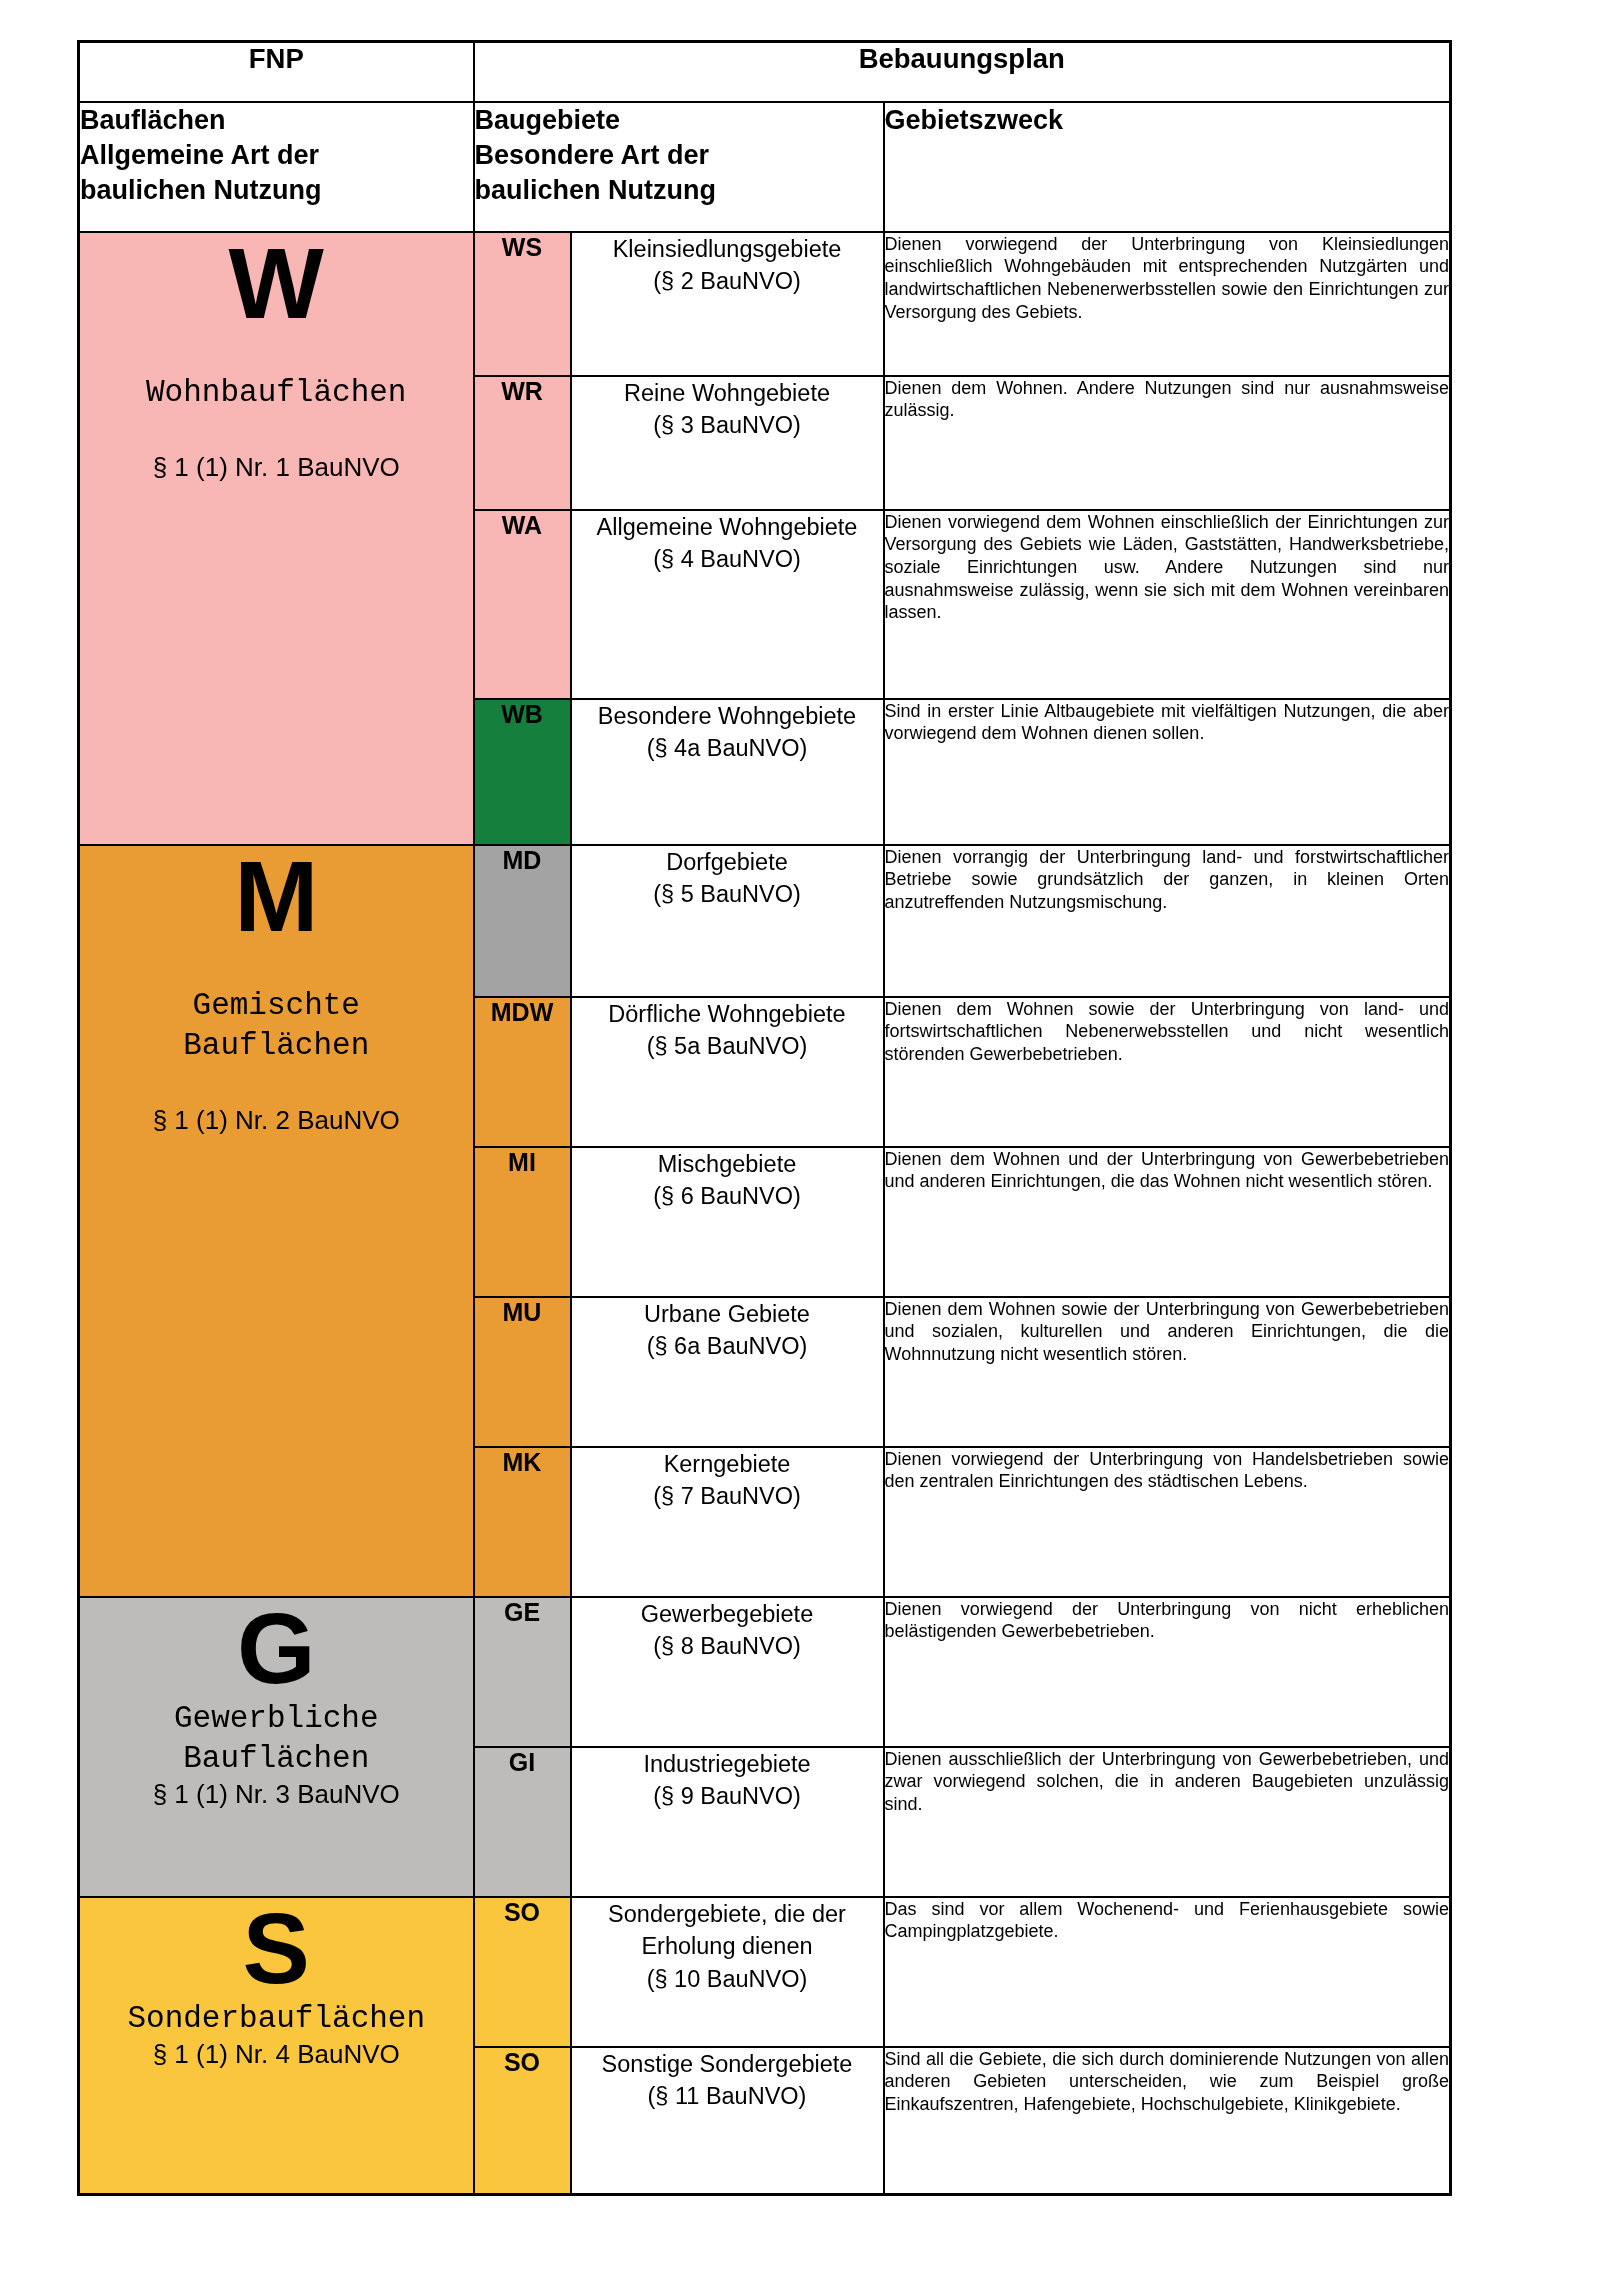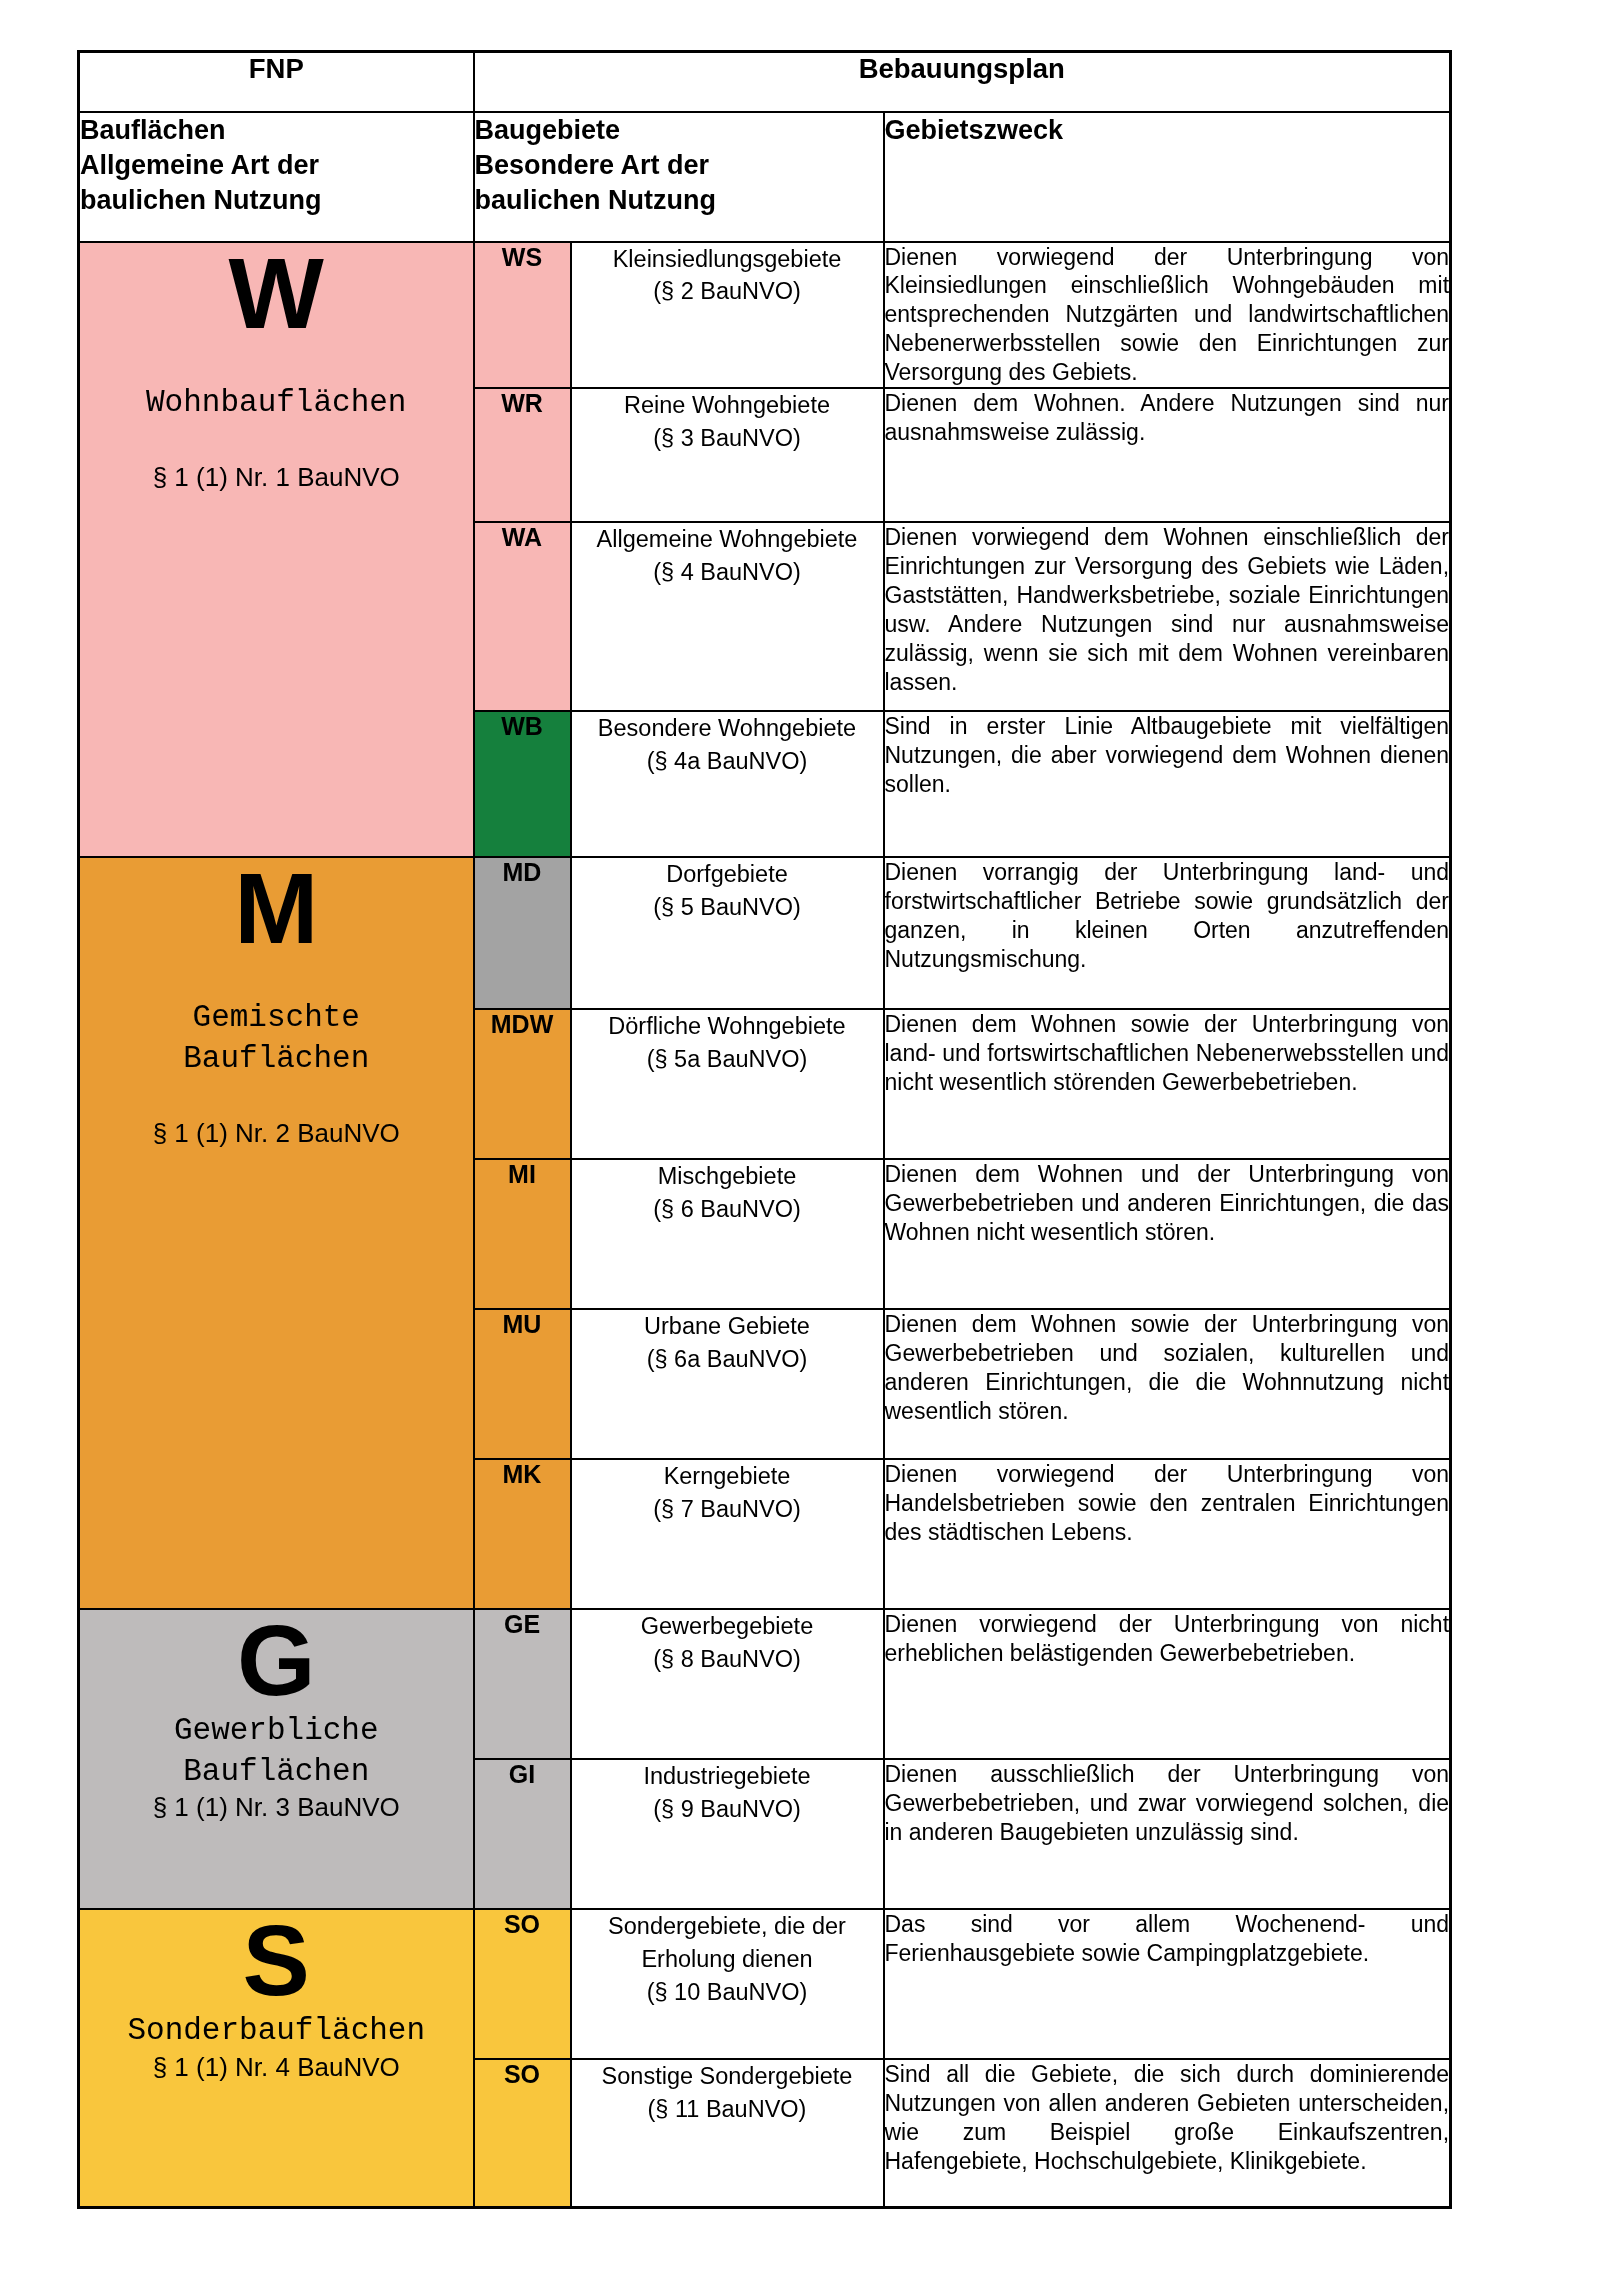--- a/index.html
+++ b/index.html
@@ -4,21 +4,21 @@
 <style>
   html, body { margin: 0; padding: 0; background: #ffffff; }
   body {
     width: 1621px; height: 2295px;
     font-family: "Liberation Sans", sans-serif;
     color: #000;
     position: relative;
   }
   table.plan {
     position: absolute;
-    left: 77px; top: 50px;
+    left: 77px; top: 40px;
     border-collapse: collapse;
     table-layout: fixed;
     width: 1373px;
     border: 3.2px solid #000;
   }
   table.plan td {
     border: 2.4px solid #000;
     padding: 0;
     vertical-align: top;
     overflow: hidden;
@@ -46,21 +46,21 @@
     text-align: center; vertical-align: middle;
     font-weight: bold; font-size: 25px;
   }
   .district {
     text-align: center; vertical-align: middle;
     font-size: 23.5px; line-height: 1.4; white-space: pre-line;
     background: #ffffff;
     margin-top: 43px;
   }
   .purpose {
-    font-size: 23px; line-height: 1.26;
+    font-size: 18px; line-height: 1.26;
     padding: 3.2px 6.5px; text-align: justify; vertical-align: top;
   }
   .group-cell { vertical-align: middle; }
   .group-inner {
     display: flex; flex-direction: column; align-items: center;
     justify-content: center; text-align: center; height: 100%;
   }
   .group-inner.centered { gap: 39px; }
   .group-inner.spread { justify-content: space-evenly; gap: 0; }
   .gletter { font-weight: bold; font-size: 101px; line-height: 1; }

